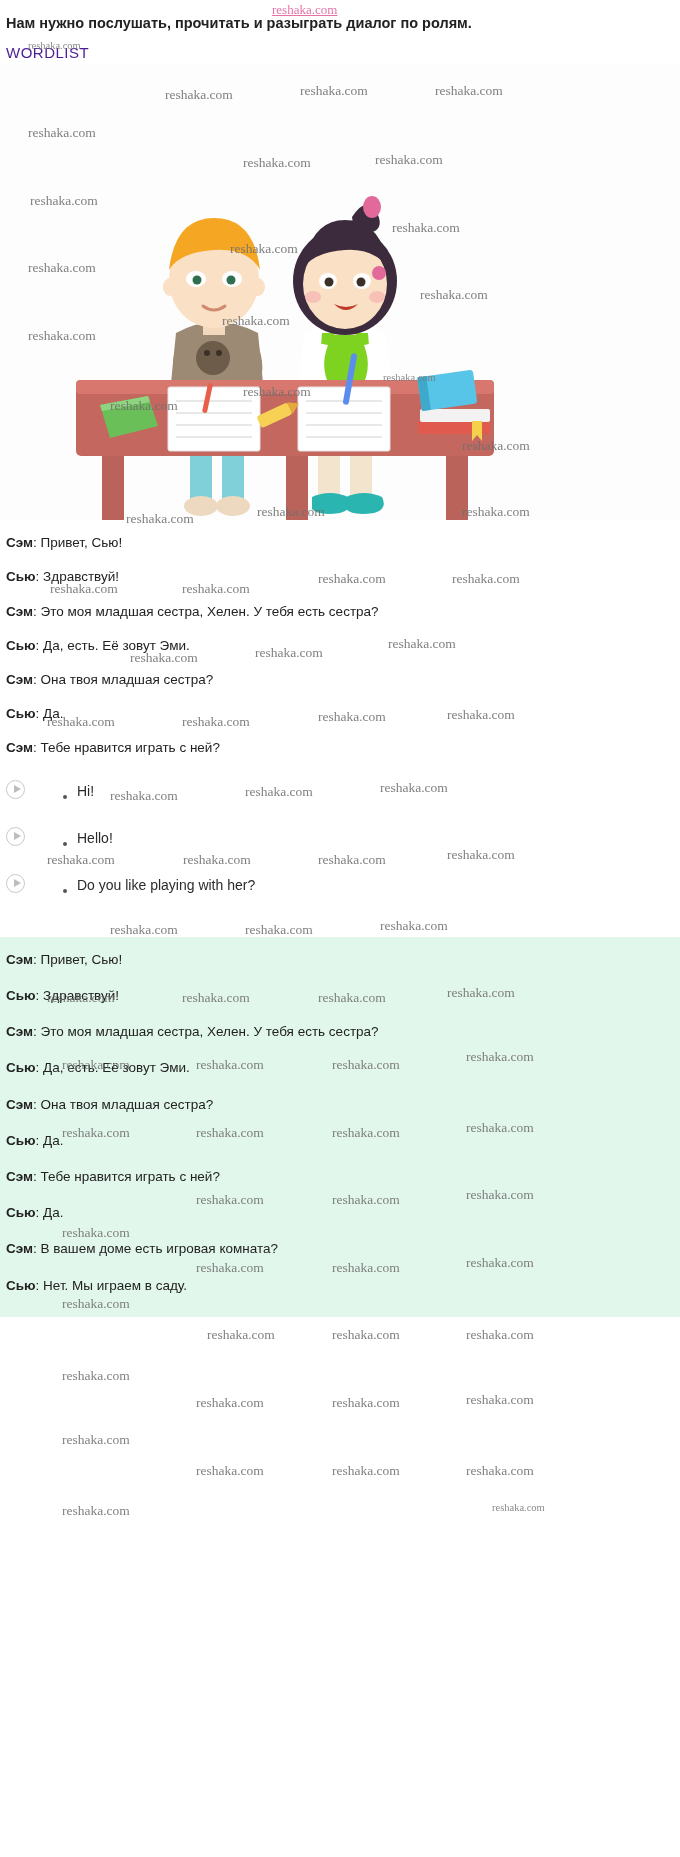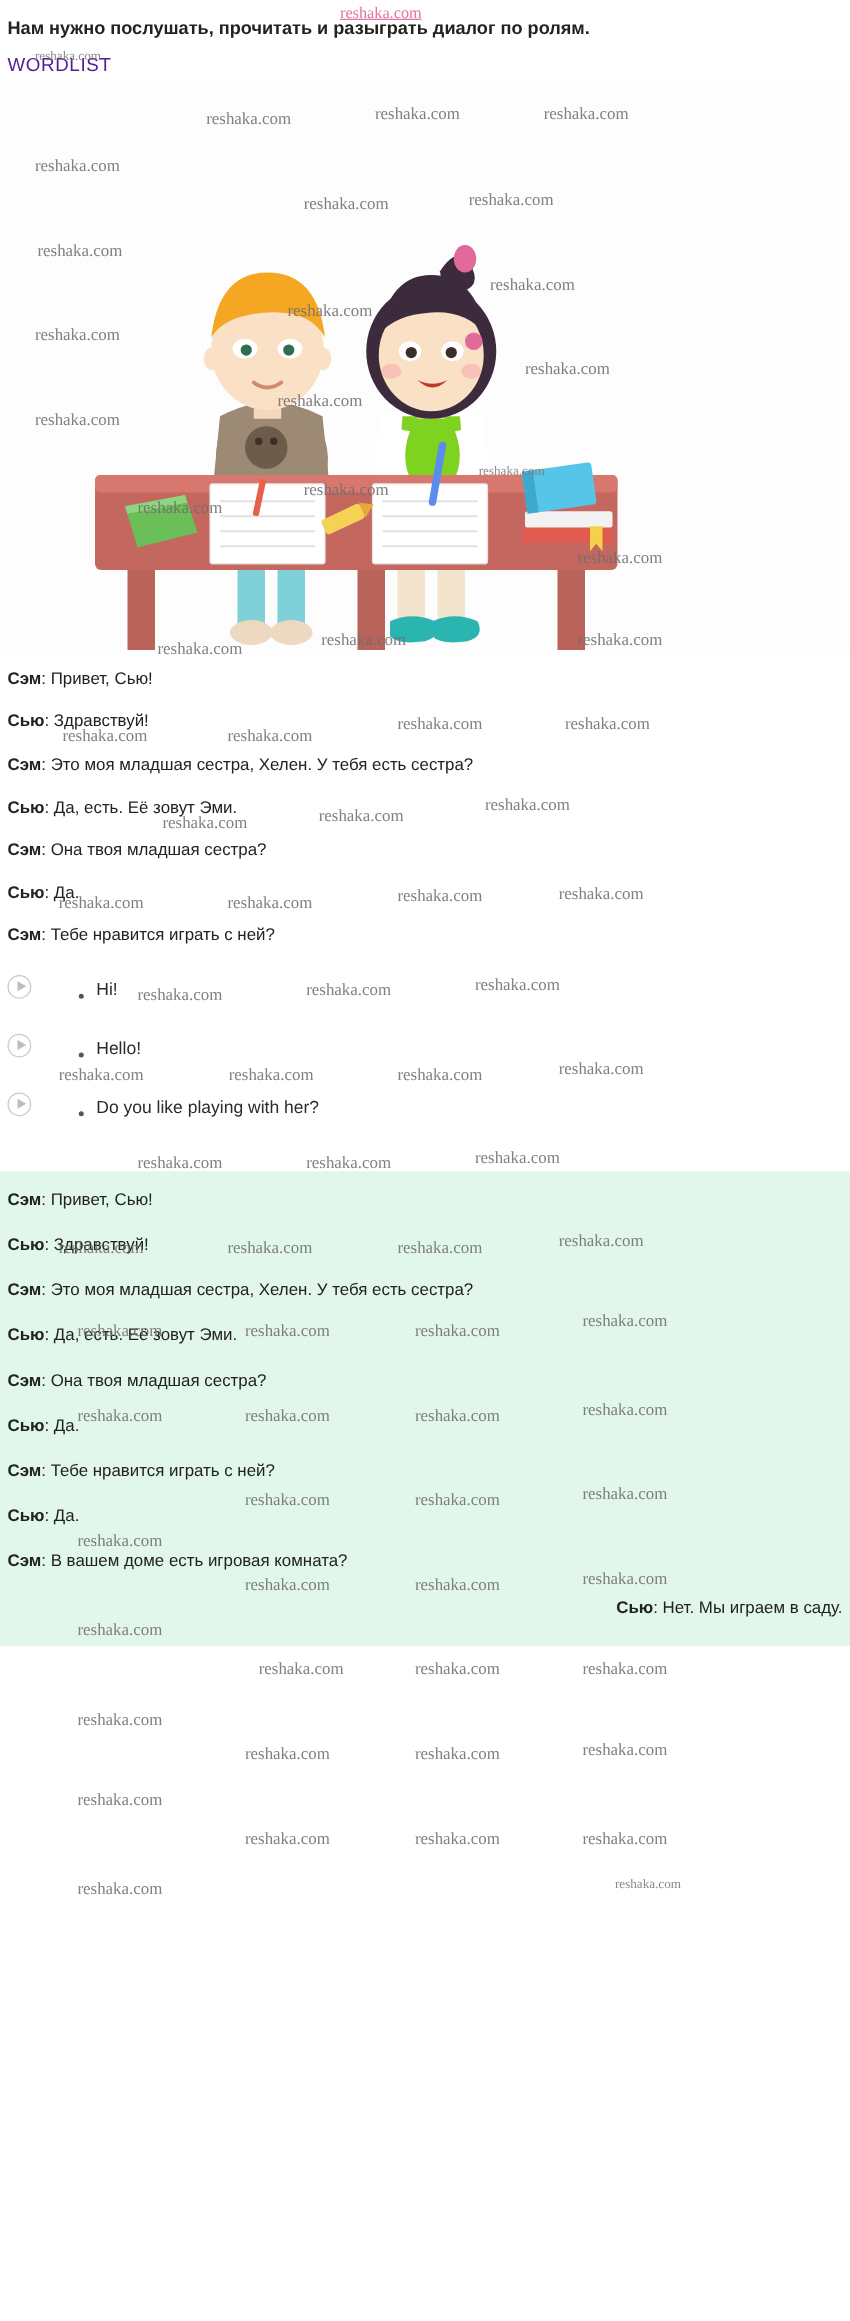--- a/index.html
+++ b/index.html
@@ -126,21 +126,21 @@
     color: #2b2b2b;
   }
 
   
   .answer-block {
     background: #e2f7ec;
     padding: 14px 6px 18px 6px;
     margin-top: 6px;
   }
   .answer-block .line { margin-bottom: 18px; }
-  .answer-block .line:last-child { margin-bottom: 4px; text-align: right; }
+  .answer-block .line:last-child { margin-bottom: 4px; }
 
   
   .wm {
     position: absolute;
     font-family: "Liberation Serif", serif;
     font-size: 13.5px;
     color: #6f6f6f;
     opacity: 0.88;
     pointer-events: none;
     white-space: nowrap;

